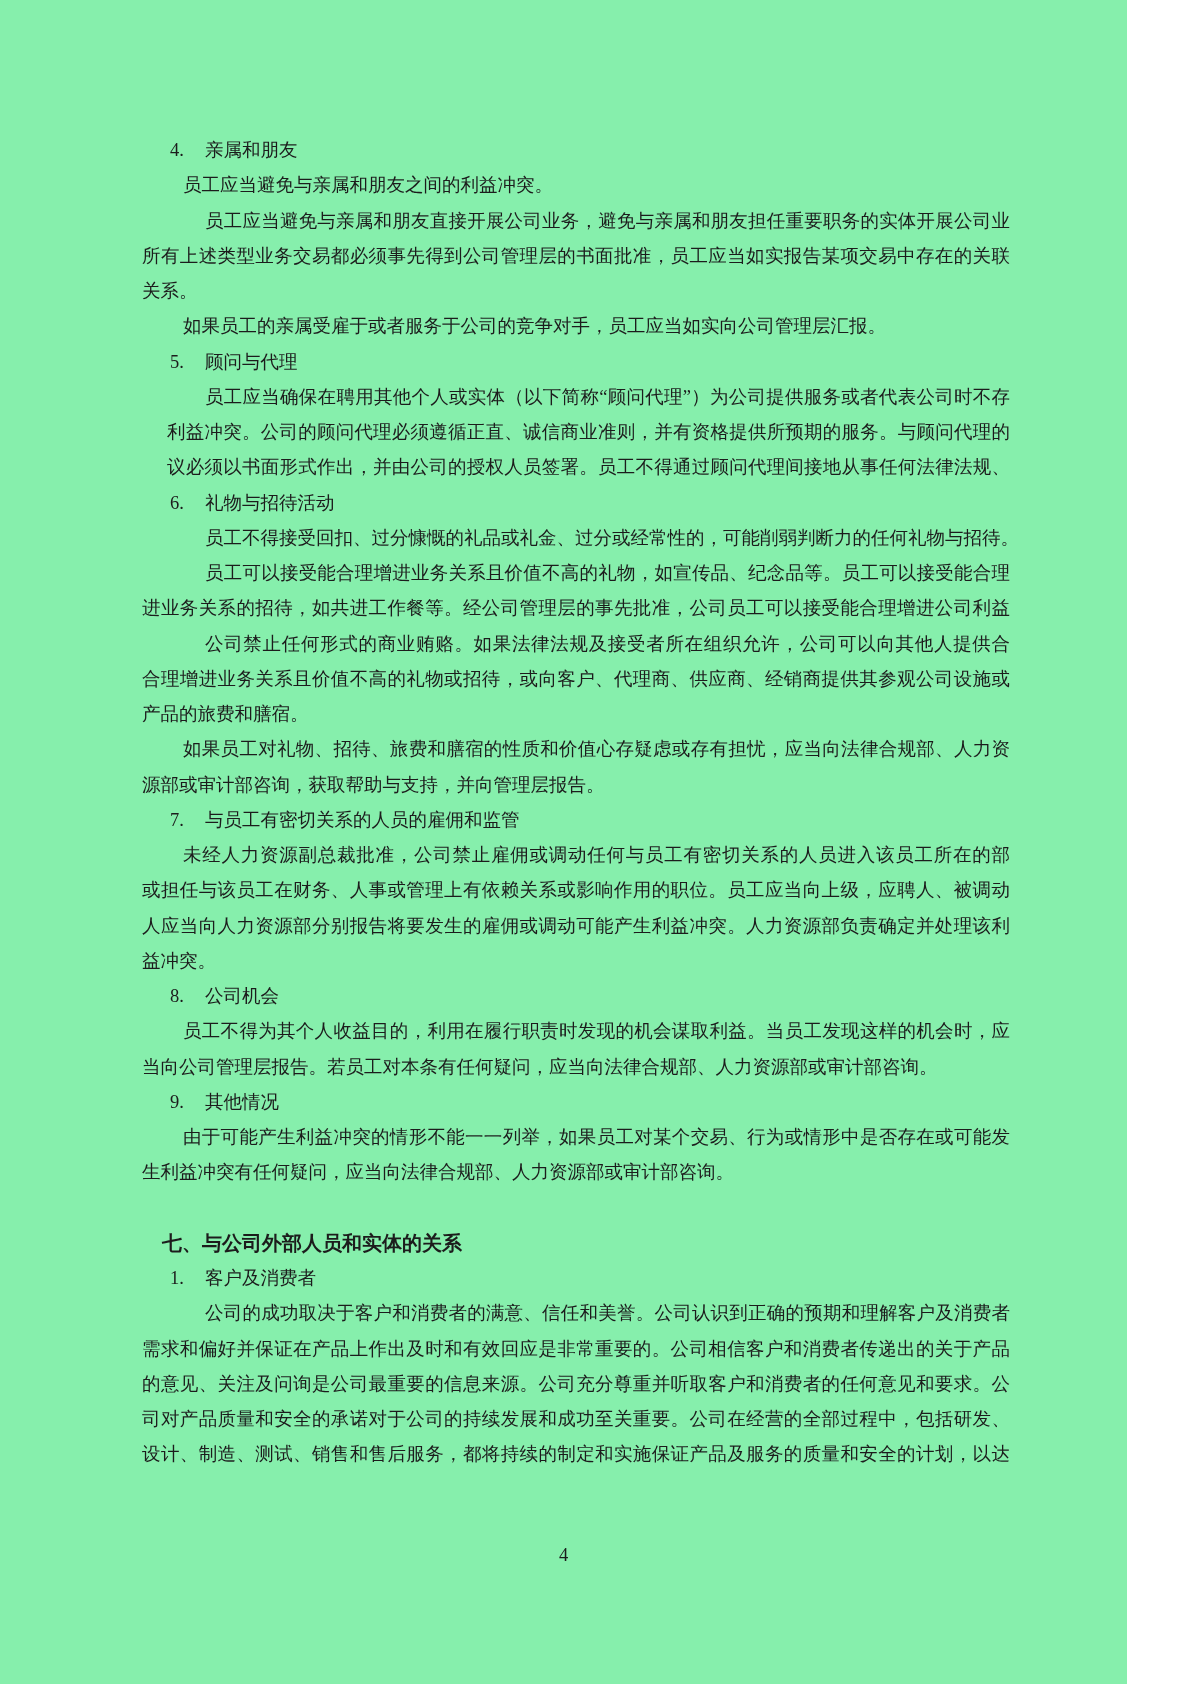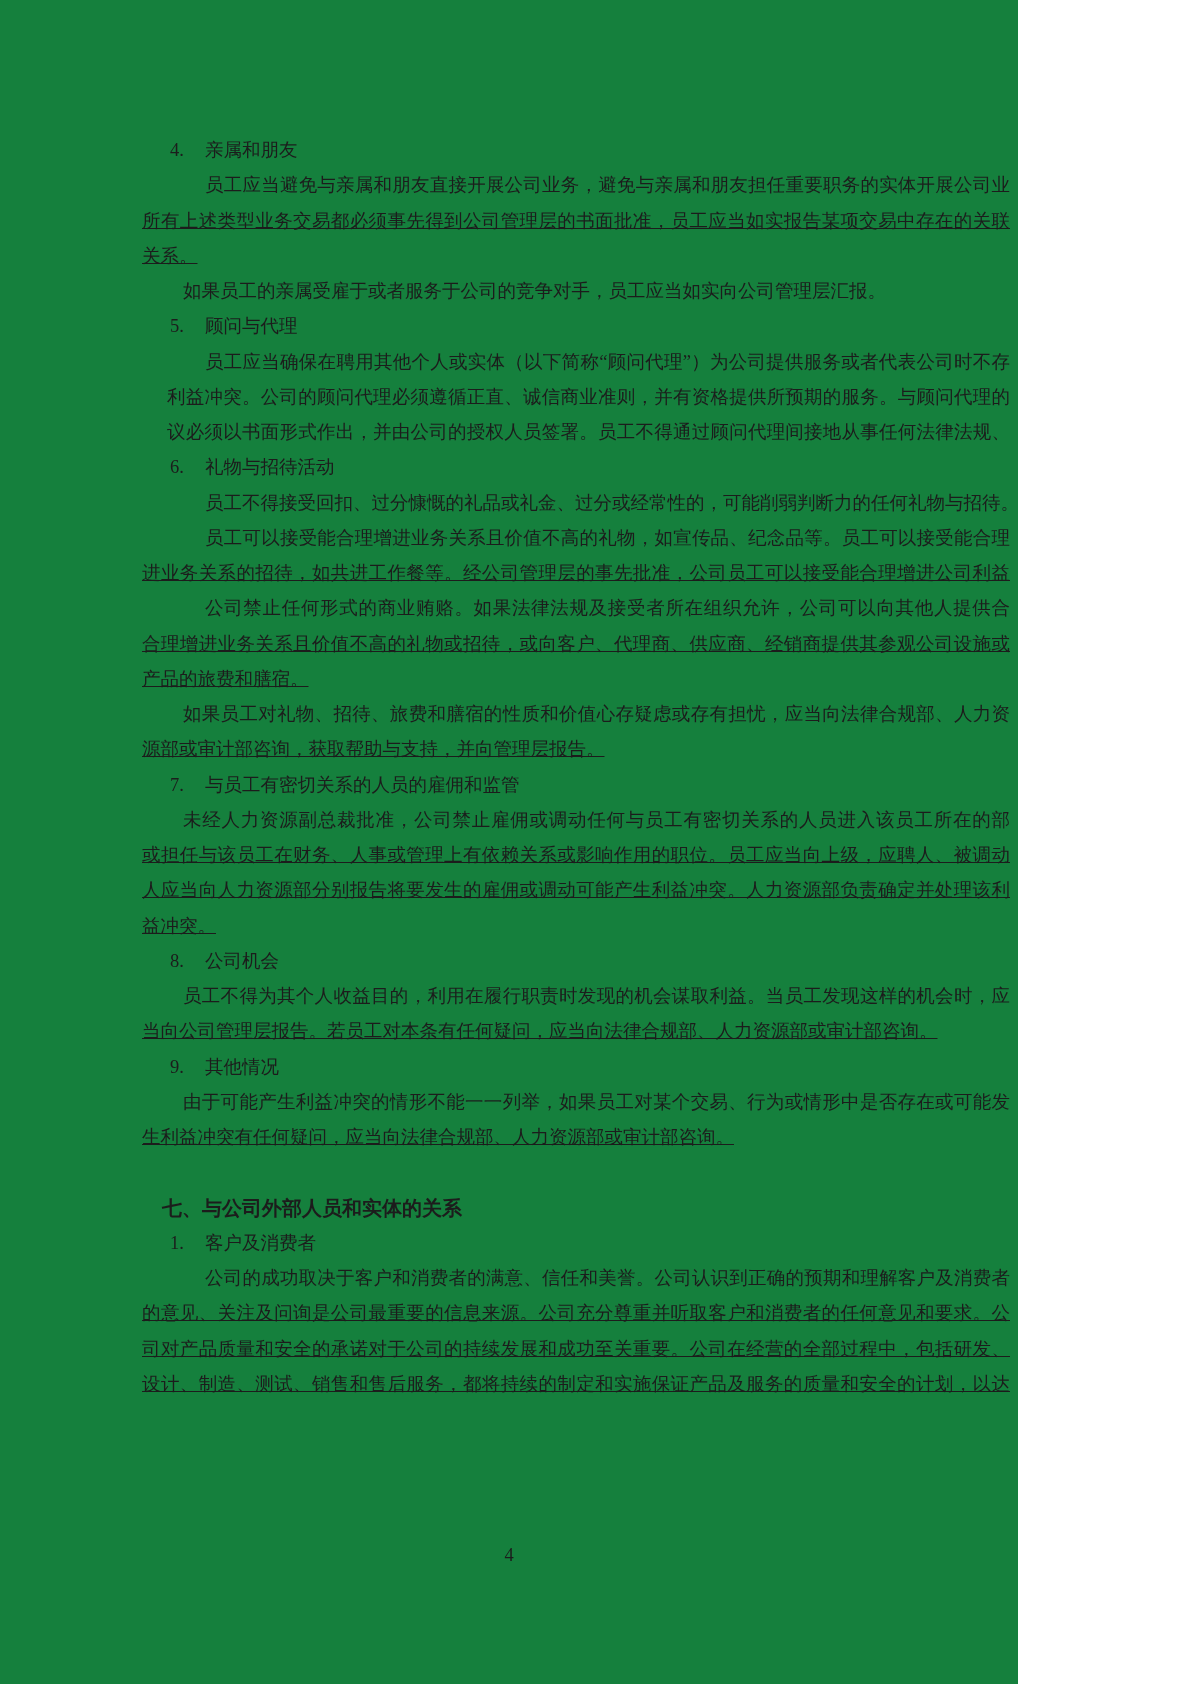--- a/index.html
+++ b/index.html
@@ -2,23 +2,23 @@
 <html><head>
 <meta charset="utf-8">
 <style>
   html, body {
     margin: 0;
     padding: 0;
     background: #ffffff;
   }
   .page {
     position: relative;
-    width: 1018px;
+    width: 1127px;
     height: 1684px;
-    background: #15803d;
+    background: #86efac;
     font-family: "Liberation Serif", serif;
     color: #1c1c1c;
     overflow: hidden;
   }
   .content {
     position: absolute;
     left: 142px;
     top: 133px;
     width: 868px;
     font-size: 18.5px;
@@ -29,21 +29,21 @@
     white-space: nowrap;
   }
   .line.full {
     text-align: justify;
     text-align-last: justify;
     white-space: normal;
     overflow: hidden;
   }
   .line.first  { text-indent: 63px; }
   .line.firstb { text-indent: 41px; }
-  .line.cont   { text-indent: 0; text-decoration: underline; }
+  .line.cont   { text-indent: 0; }
   .line.cont1  { text-indent: 25px; }
   .line.num    { padding-left: 28px; }
   .line.num .numlabel {
     display: inline-block;
     width: 35px;
   }
   .line.gap { }
   .line.section {
     text-indent: 20px;
     font-weight: bold;
@@ -58,20 +58,21 @@
     font-size: 18.5px;
     line-height: 35px;
   }
 </style>
 </head>
 <body>
 
 <div class="page">
   <div class="content" id="content">
       <div class="line num"><span class="numlabel">4.</span><span>亲属和朋友</span></div>
+      <div class="line firstb">员工应当避免与亲属和朋友之间的利益冲突。</div>
       <div class="line first full">员工应当避免与亲属和朋友直接开展公司业务，避免与亲属和朋友担任重要职务的实体开展公司业务。</div>
       <div class="line cont full">所有上述类型业务交易都必须事先得到公司管理层的书面批准，员工应当如实报告某项交易中存在的关联</div>
       <div class="line cont">关系。</div>
       <div class="line firstb">如果员工的亲属受雇于或者服务于公司的竞争对手，员工应当如实向公司管理层汇报。</div>
       <div class="line num"><span class="numlabel">5.</span><span>顾问与代理</span></div>
       <div class="line first full">员工应当确保在聘用其他个人或实体（以下简称“顾问代理”）为公司提供服务或者代表公司时不存在</div>
       <div class="line cont1 full">利益冲突。公司的顾问代理必须遵循正直、诚信商业准则，并有资格提供所预期的服务。与顾问代理的协</div>
       <div class="line cont1 full">议必须以书面形式作出，并由公司的授权人员签署。员工不得通过顾问代理间接地从事任何法律法规、本</div>
       <div class="line num"><span class="numlabel">6.</span><span>礼物与招待活动</span></div>
       <div class="line first">员工不得接受回扣、过分慷慨的礼品或礼金、过分或经常性的，可能削弱判断力的任何礼物与招待。</div>
@@ -90,18 +91,19 @@
       <div class="line num"><span class="numlabel">8.</span><span>公司机会</span></div>
       <div class="line firstb full">员工不得为其个人收益目的，利用在履行职责时发现的机会谋取利益。当员工发现这样的机会时，应</div>
       <div class="line cont">当向公司管理层报告。若员工对本条有任何疑问，应当向法律合规部、人力资源部或审计部咨询。</div>
       <div class="line num"><span class="numlabel">9.</span><span>其他情况</span></div>
       <div class="line firstb full">由于可能产生利益冲突的情形不能一一列举，如果员工对某个交易、行为或情形中是否存在或可能发</div>
       <div class="line cont">生利益冲突有任何疑问，应当向法律合规部、人力资源部或审计部咨询。</div>
       <div class="line gap"></div>
       <div class="line section">七、与公司外部人员和实体的关系</div>
       <div class="line num"><span class="numlabel">1.</span><span>客户及消费者</span></div>
       <div class="line first full">公司的成功取决于客户和消费者的满意、信任和美誉。公司认识到正确的预期和理解客户及消费者的</div>
+      <div class="line cont full">需求和偏好并保证在产品上作出及时和有效回应是非常重要的。公司相信客户和消费者传递出的关于产品</div>
       <div class="line cont full">的意见、关注及问询是公司最重要的信息来源。公司充分尊重并听取客户和消费者的任何意见和要求。公</div>
       <div class="line cont full">司对产品质量和安全的承诺对于公司的持续发展和成功至关重要。公司在经营的全部过程中，包括研发、</div>
       <div class="line cont full">设计、制造、测试、销售和售后服务，都将持续的制定和实施保证产品及服务的质量和安全的计划，以达</div>
     </div>
   <div class="page-number">4</div>
 </div>
 
 </body></html>

